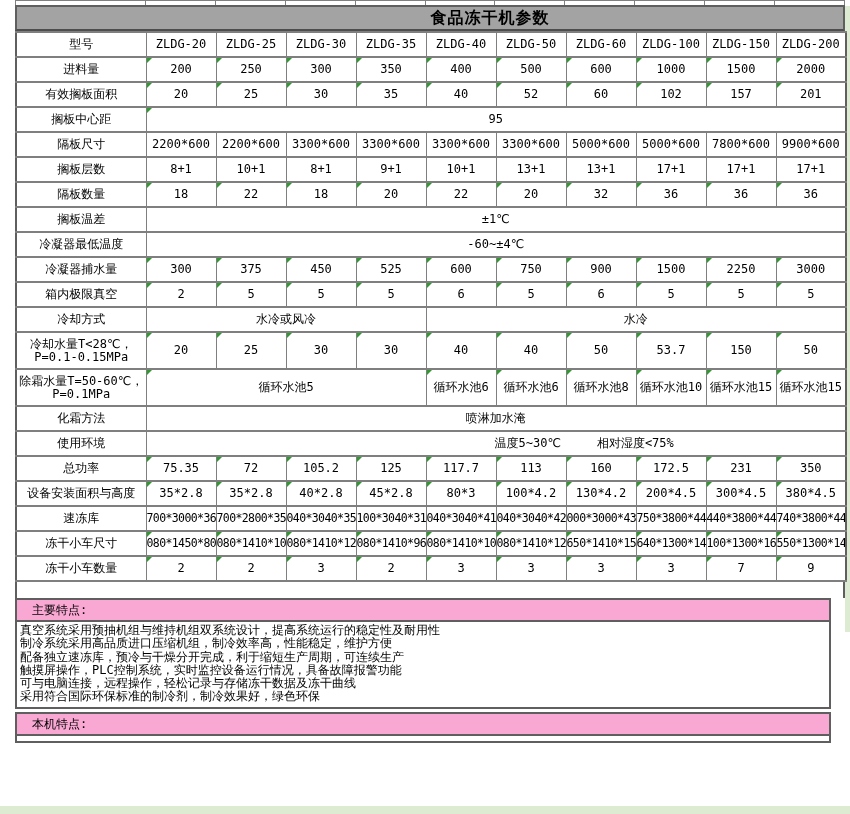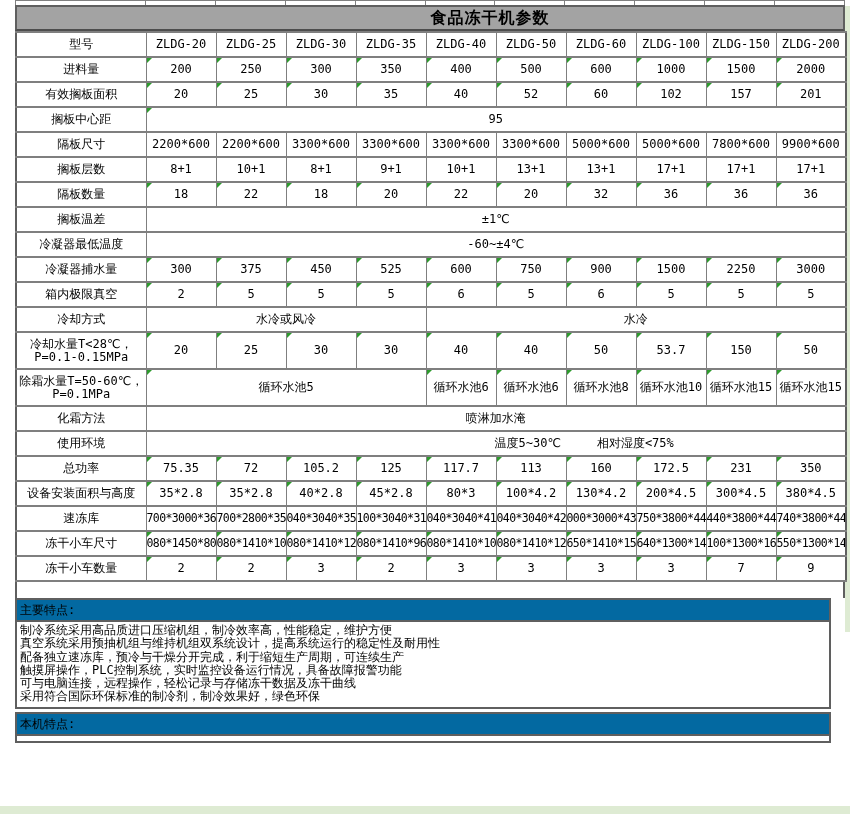--- a/index.html
+++ b/index.html
@@ -31,22 +31,22 @@
   table.params td.marker::before{content:"";position:absolute;left:0;top:0;width:0;height:0;
     border-top:5px solid #2e9b2e;border-right:5px solid transparent;}
   table.params td.env{text-align:left;padding-left:348px;white-space:nowrap;}
 
   
   .gap1{height:16px;border-left:2px solid #5f5f5f;border-right:2px solid #5f5f5f;width:826px;background:#fff;}
   .gap2{height:3px;background:#fff;}
 
   
   .section{width:816px;}
-  .band{height:20px;line-height:20px;background:#0369a1;border:2px solid #5f5f5f;
-    font-size:12px;text-align:left;padding-left:3px;}
+  .band{height:20px;line-height:20px;background:#f9a8d4;border:2px solid #5f5f5f;
+    font-size:12px;text-align:left;padding-left:15px;}
   .feature-text{border:2px solid #5f5f5f;border-top:none;background:#fff;padding:2px 0 3px 3px;font-size:12px;}
   .feature-text div{line-height:13.3px;white-space:nowrap;}
 
   
   .right-strip{position:absolute;left:845px;top:6px;width:5px;height:626px;background:#deebd3;}
   .bottom-strip{position:absolute;left:0;top:806px;width:850px;height:8px;background:#deebd3;}
 </style>
 </head>
 <body>
 
@@ -308,22 +308,22 @@
           <td class="marker">9</td>
         </tr>
       </tbody>
   </table>
 
   <div class="gap1"></div>
 
   <div class="section">
     <div class="band">主要特点:</div>
     <div class="feature-text">
+        <div>真空系统采用预抽机组与维持机组双系统设计，提高系统运行的稳定性及耐用性</div>
         <div>制冷系统采用高品质进口压缩机组，制冷效率高，性能稳定，维护方便</div>
-        <div>真空系统采用预抽机组与维持机组双系统设计，提高系统运行的稳定性及耐用性</div>
         <div>配备独立速冻库，预冷与干燥分开完成，利于缩短生产周期，可连续生产</div>
         <div>触摸屏操作，PLC控制系统，实时监控设备运行情况，具备故障报警功能</div>
         <div>可与电脑连接，远程操作，轻松记录与存储冻干数据及冻干曲线</div>
         <div>采用符合国际环保标准的制冷剂，制冷效果好，绿色环保</div>
       </div>
   </div>
 
   <div class="gap2"></div>
 
   <div class="section">

